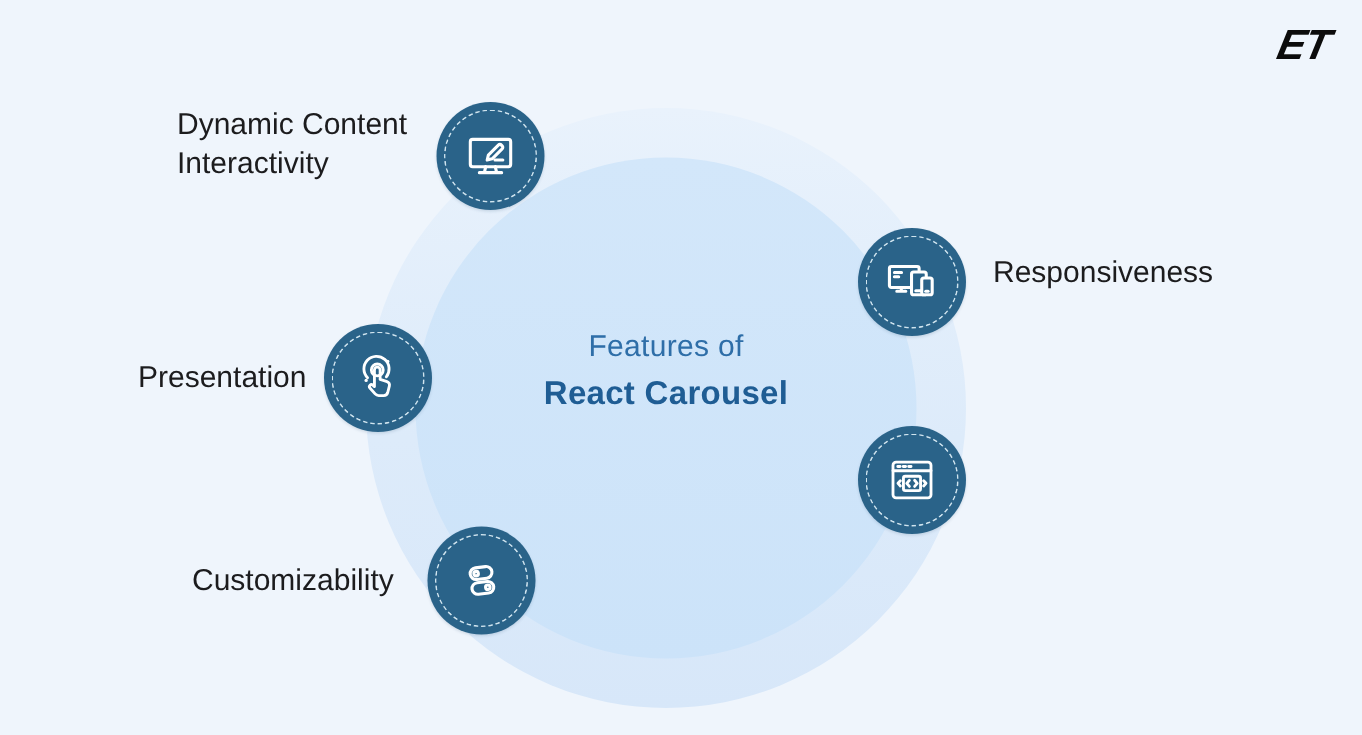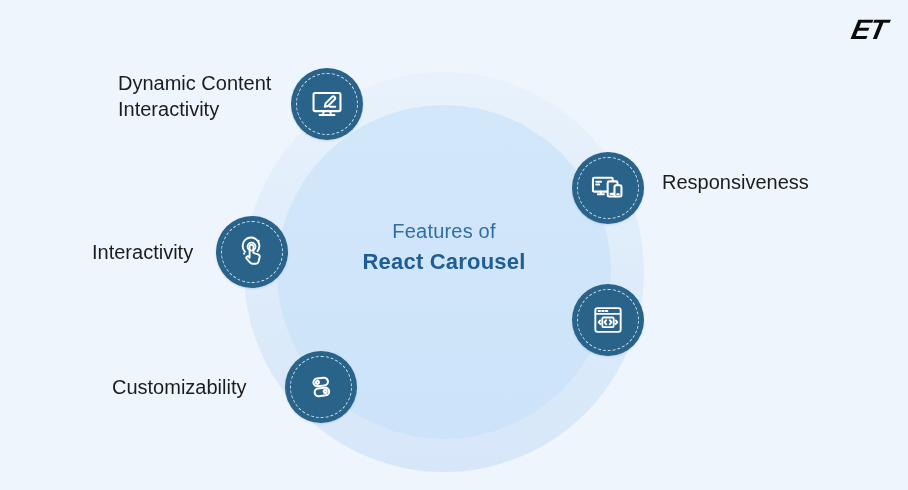--- a/index.html
+++ b/index.html
@@ -49,21 +49,21 @@
   .icon-integration{left:572px;top:284px;}
   .icon-customizability{left:285px;top:351px;}
   
   .label{
     position:absolute;font-size:20px;line-height:26px;color:#1c1c1e;font-weight:400;
   }
   .label-dynamic{left:118px;top:70px;width:180px;}
   .label-responsiveness{left:662px;top:169px;width:220px;}
   .label-interactivity{left:92px;top:239px;width:140px;}
   .label-integration{left:662px;top:294px;width:158px;}
-  .label-customizability{left:112px;top:374px;width:160px;}
+  .label-customizability{left:128px;top:374px;width:160px;}
 </style>
 </head>
 <body>
 
 <div class="canvas">
 
   <div class="ring-outer"></div>
   <div class="ring-inner"></div>
 
   <div class="center-text">
@@ -91,21 +91,21 @@
       <rect x="2.5" y="5.5" width="12.5" height="8.8" rx="0.8"></rect>
       <path d="M7.5 14.3 v1.6 M5.6 15.9 h3.8"></path>
       <path d="M4.6 8 h3 M4.6 9.8 h1.8"></path>
       <rect x="11.8" y="7.8" width="6.2" height="9.6" rx="0.9" fill="#2a6389"></rect>
       <path d="M13.6 15.7 h2.4"></path>
       <rect x="16.1" y="10.3" width="4.4" height="7.1" rx="0.9" fill="#2a6389"></rect>
       <path d="M17.8 15.9 h1"></path>
     </svg>
   </div>
 
-  <div class="label label-interactivity">Interactivity</div>
+  <div class="label label-interactivity">Presentation</div>
   <div class="node icon-interactivity">
     <span class="ring"></span>
     <svg width="38" height="38" viewBox="0 0 24 24" fill="none" stroke="#ffffff" stroke-width="1.2" stroke-linecap="round" stroke-linejoin="round">
       <circle cx="11.7" cy="8.6" r="2.5"></circle>
       <path d="M7.6 11.9 a5.3 5.3 0 1 1 7.9-.4"></path>
       <circle cx="16.1" cy="5" r="0.7" fill="#ffffff" stroke="none"></circle>
       <circle cx="7" cy="13" r="0.7" fill="#ffffff" stroke="none"></circle>
       <path d="M10.5 13.8 V8.6 a1.2 1.2 0 0 1 2.4 0 v4 l2.9.9 a1.5 1.5 0 0 1 1 1.8 l-.7 2.8 a1.8 1.8 0 0 1-1.7 1.3 h-2.1 a2 2 0 0 1-1.5-.7 l-2.2-2.5 a.85.85 0 0 1 1.2-1.2 l.7.6 z"></path>
     </svg>
   </div>

